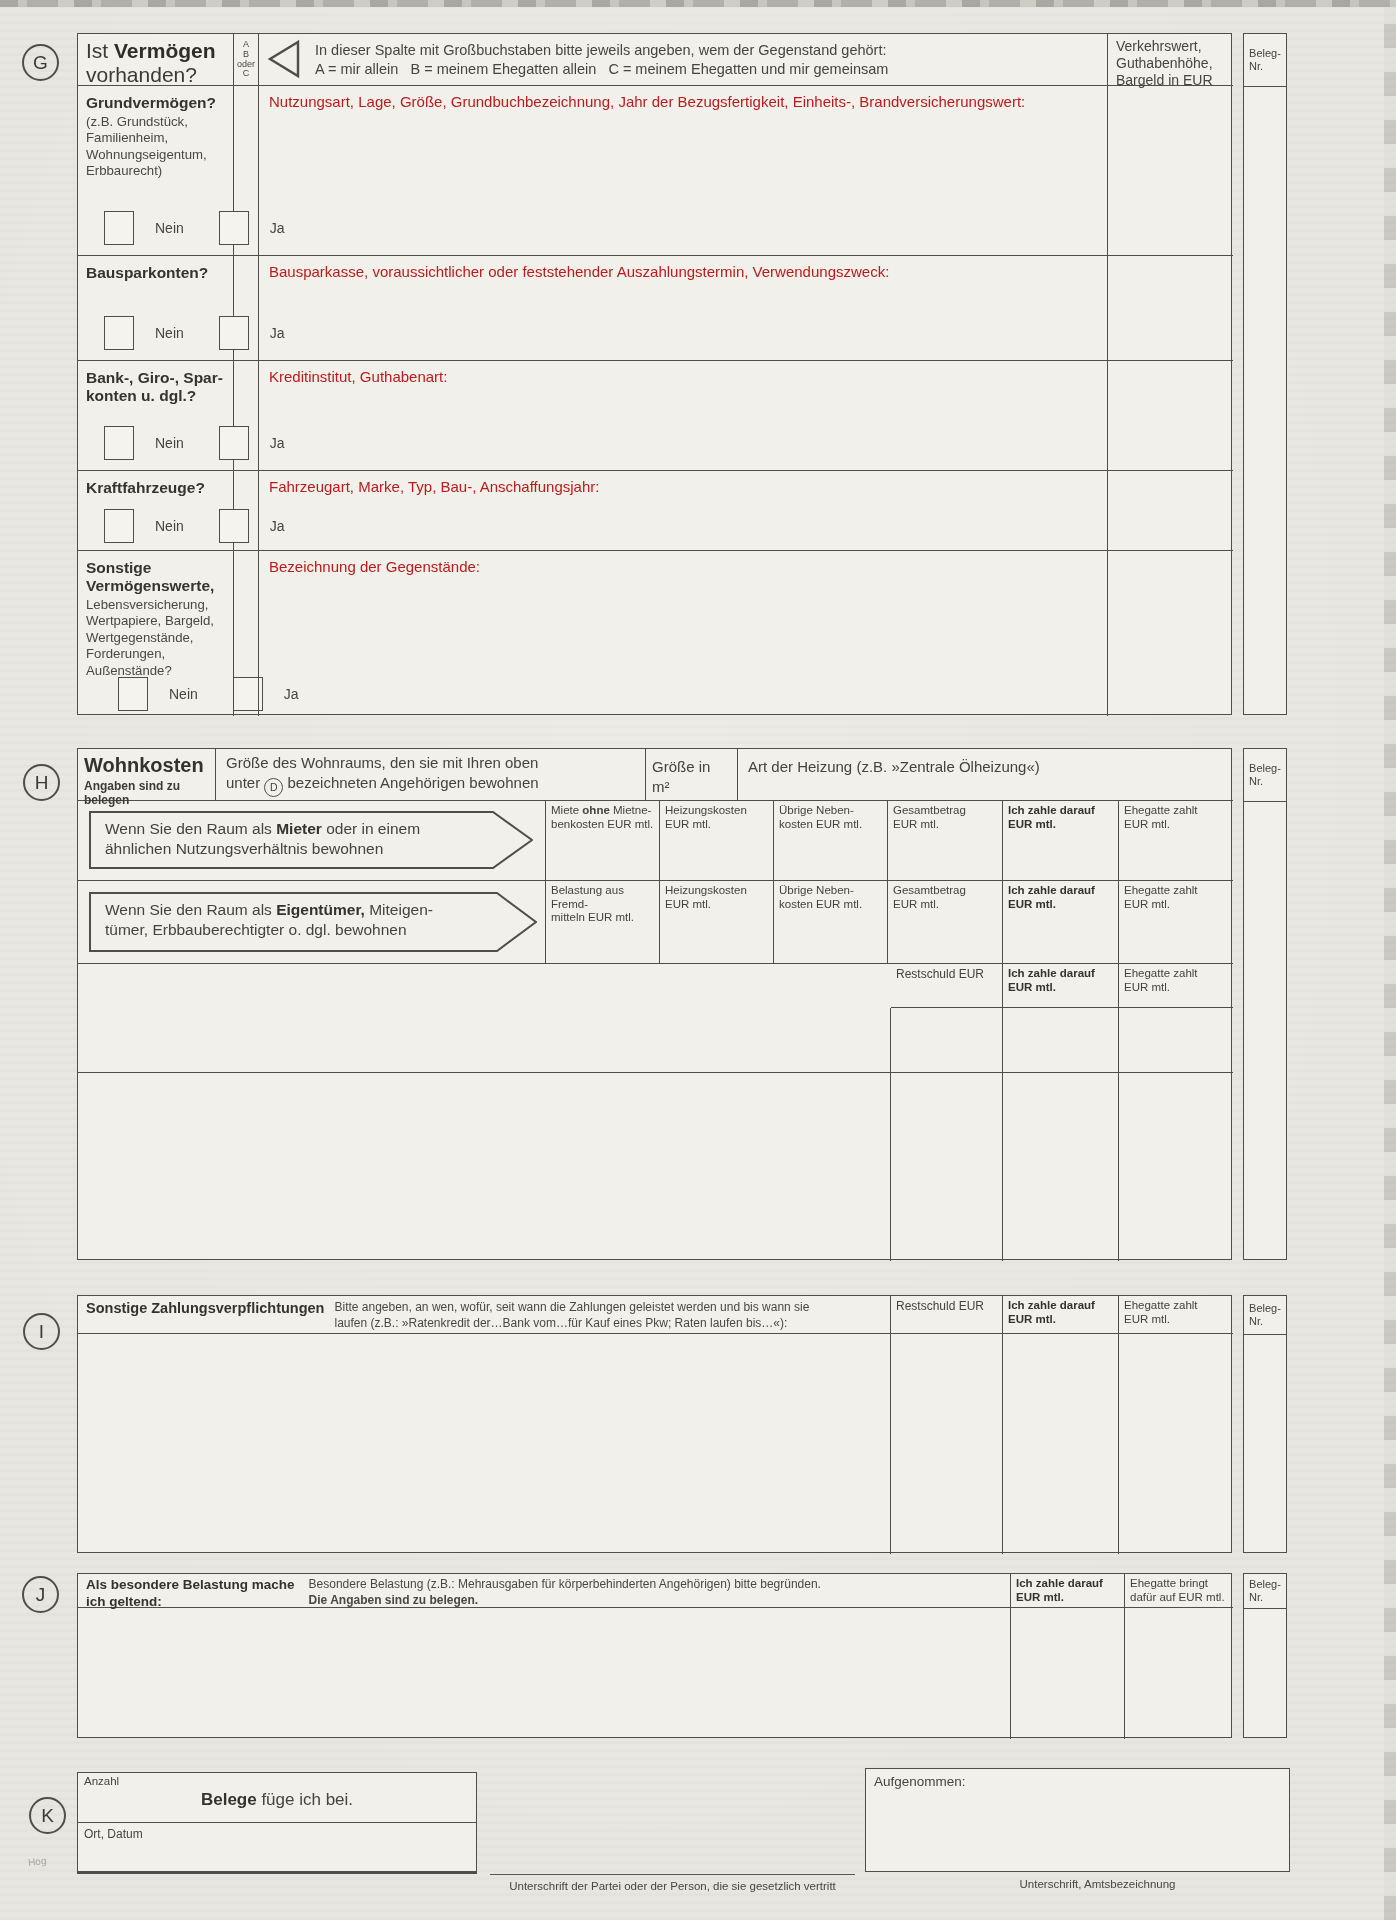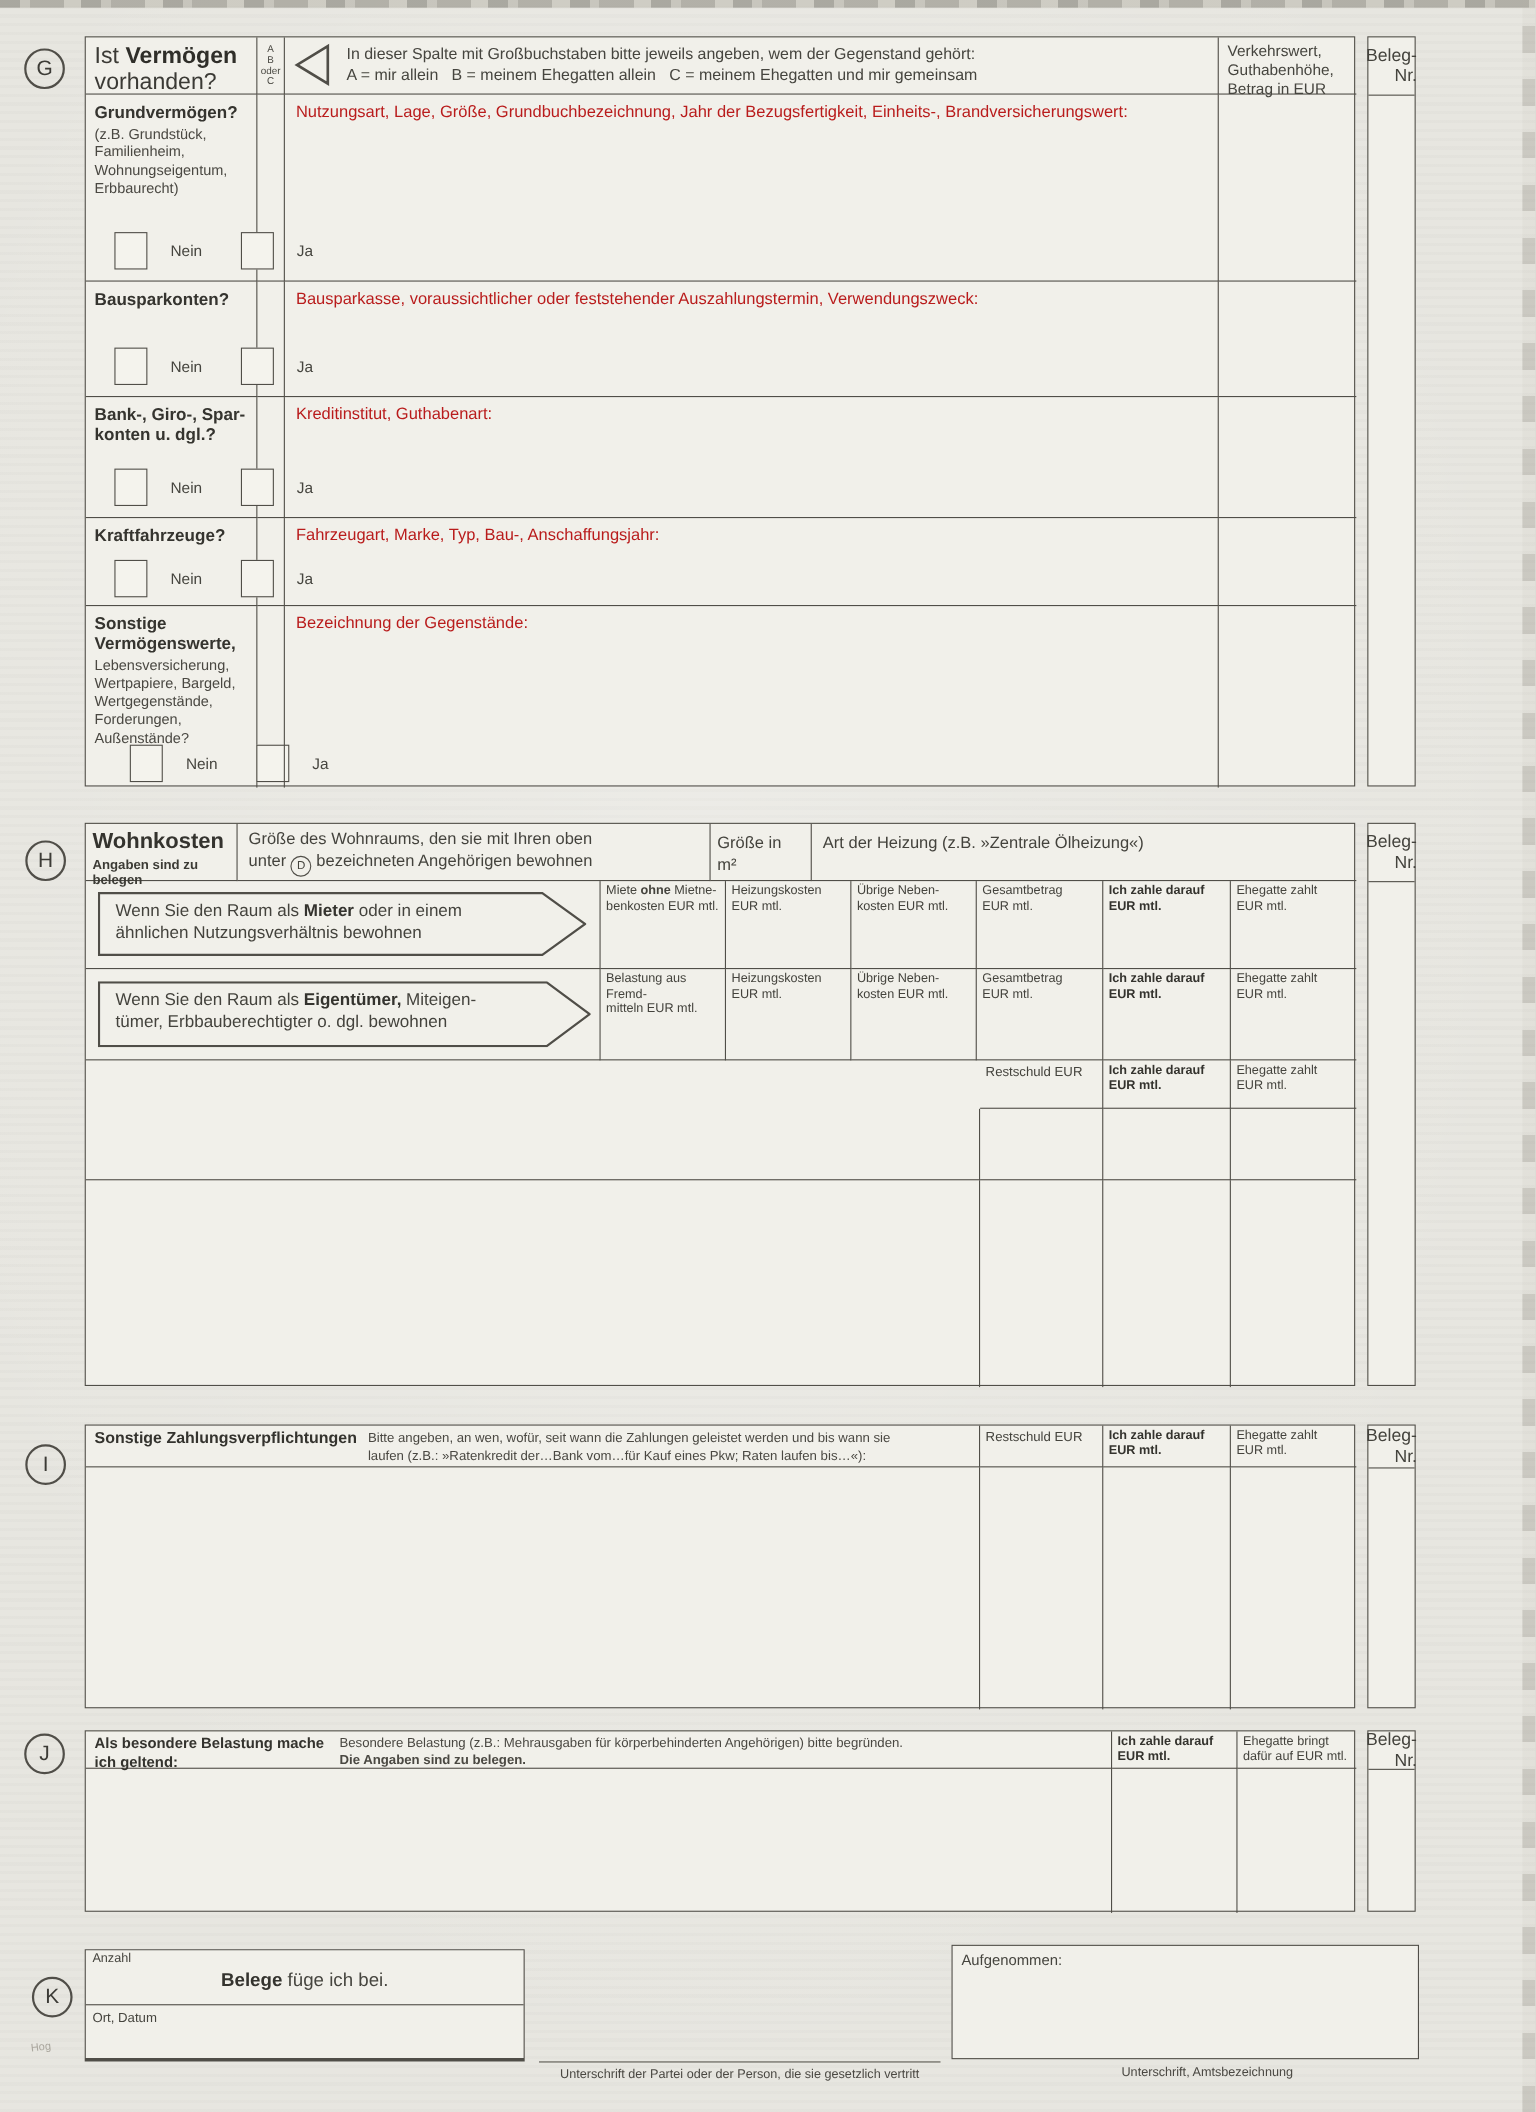--- a/index.html
+++ b/index.html
@@ -30,21 +30,21 @@
   .rowlabel{font-size:15.5px;font-weight:bold;line-height:1.15;color:#35342f;}
   .rowsub{font-size:13.2px;line-height:1.25;color:#4a4842;margin-top:2px;}
   .hint{font-size:15px;line-height:1.3;padding:6px 10px;color:#b91c1c;}
   .labcell{padding:8px 8px;}
   .cbrow{position:absolute;display:flex;align-items:center;font-size:14px;color:#46453f;gap:13px;}
   .cb{width:28px;height:32px;border:1.5px solid #504e48;background:#f4f3ed;flex:none;}
   .cbl1{margin:0 22px 0 8px;}
   .cbl2{margin-left:8px;}
   .beleg{position:absolute;width:44px;background:#f1f0ea;border:1.5px solid #504e48;box-sizing:border-box;}
   .bh{border-bottom:1.3px solid #504e48;display:flex;align-items:center;justify-content:center;
-      text-align:right;font-size:16px;line-height:1.2;color:#44433d;}
+      text-align:left;font-size:11px;line-height:1.2;color:#44433d;}
   .colhead{font-size:11.5px;line-height:1.18;padding:3px 5px;color:#44433d;}
   .colhead.b{font-weight:bold;color:#34332e;}
   .htitle{font-size:20px;font-weight:bold;color:#34332e;line-height:1.1;}
   .hsub{font-size:12px;font-weight:bold;margin-top:3px;color:#3c3b35;}
   .hhead{font-size:15px;line-height:1.3;color:#44433d;}
   .circleD{display:inline-flex;width:17px;height:17px;border:1.3px solid #504e48;border-radius:50%;
            align-items:center;justify-content:center;font-size:10.5px;vertical-align:-3px;}
   .arrowbox{position:absolute;}
   .arrowbox svg{position:absolute;inset:0;width:100%;height:100%;}
   .arrowtxt{position:absolute;left:16px;top:8px;font-size:15.5px;line-height:1.32;color:#44433d;}
@@ -96,21 +96,21 @@
       <svg width="34" height="40" viewBox="0 0 34 40" style="flex:none;margin-right:14px">
         <polygon points="31,3 3,20 31,37" fill="none" stroke="#504e48" stroke-width="2.4"></polygon>
       </svg>
       <div class="notetext">
         <div>In dieser Spalte mit Großbuchstaben bitte jeweils angeben, wem der Gegenstand gehört:</div>
         <div class="prewrap">A = mir allein   B = meinem Ehegatten allein   C = meinem Ehegatten und mir gemeinsam</div>
       </div>
     </div>
     <div class="cell bB valhead pre" style="left:1030px;top:0;width:125px;height:52px">Verkehrswert,
 Guthabenhöhe,
-Betrag in EUR</div>
+Bargeld in EUR</div>
 
     <div class="cell bR bB labcell" style="left:0;top:52px;width:156px;height:170px">
       <div class="rowlabel pre">Grundvermögen?</div>
       <div class="rowsub pre">(z.B. Grundstück,
 Familienheim,
 Wohnungseigentum,
 Erbbaurecht)</div>
       <div class="cbrow" style="left:26px;bottom:10px">
         <div class="cb"></div>
           <span class="cbl1">Nein</span>

